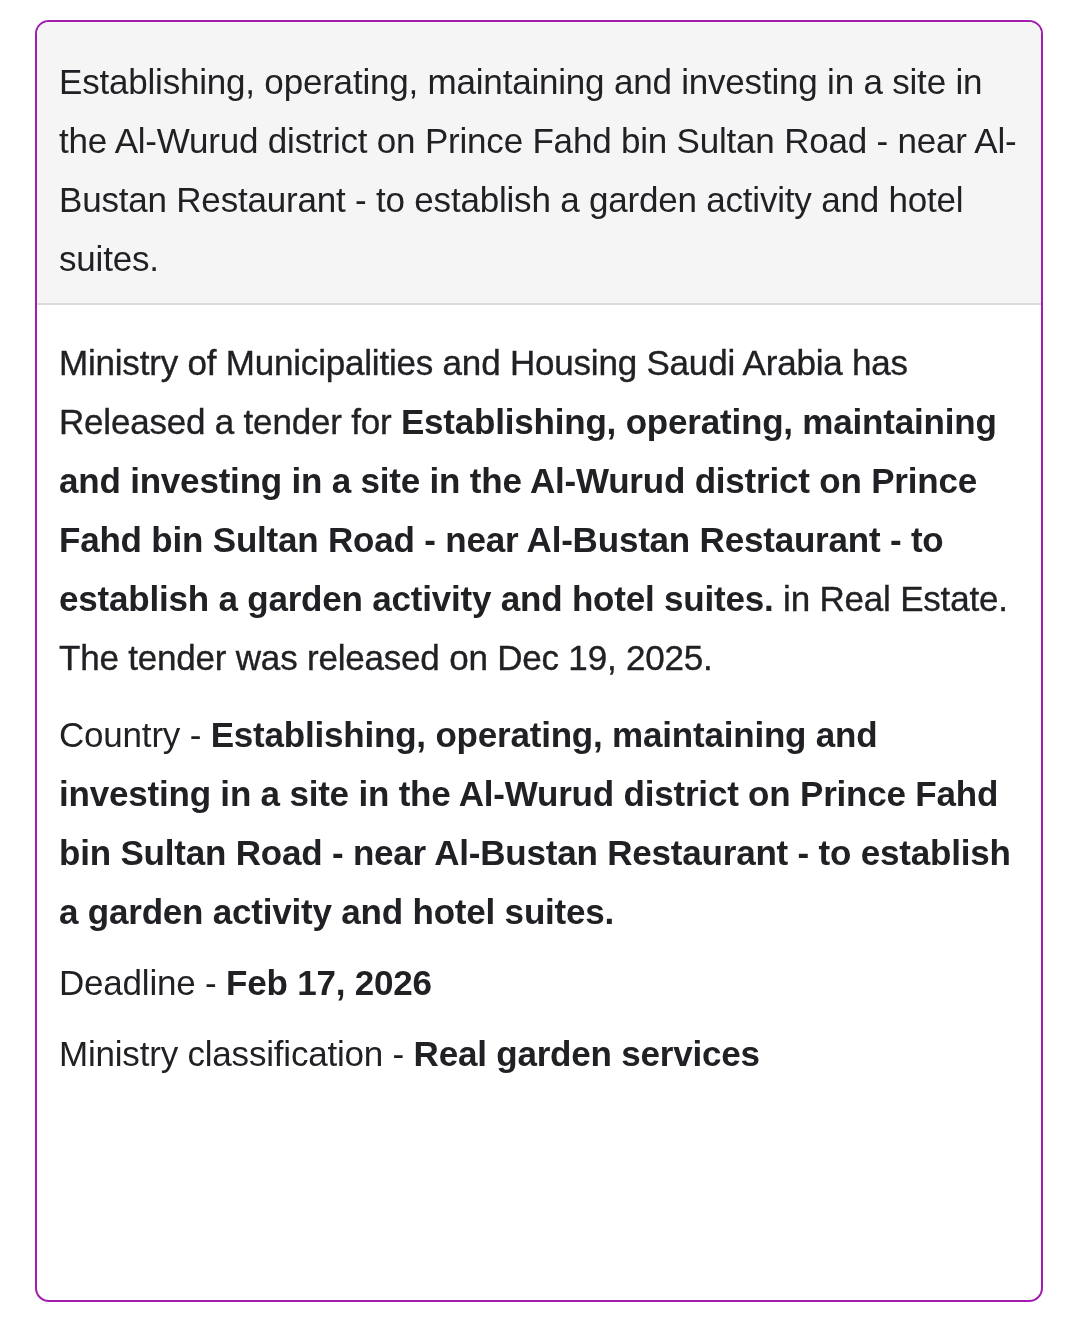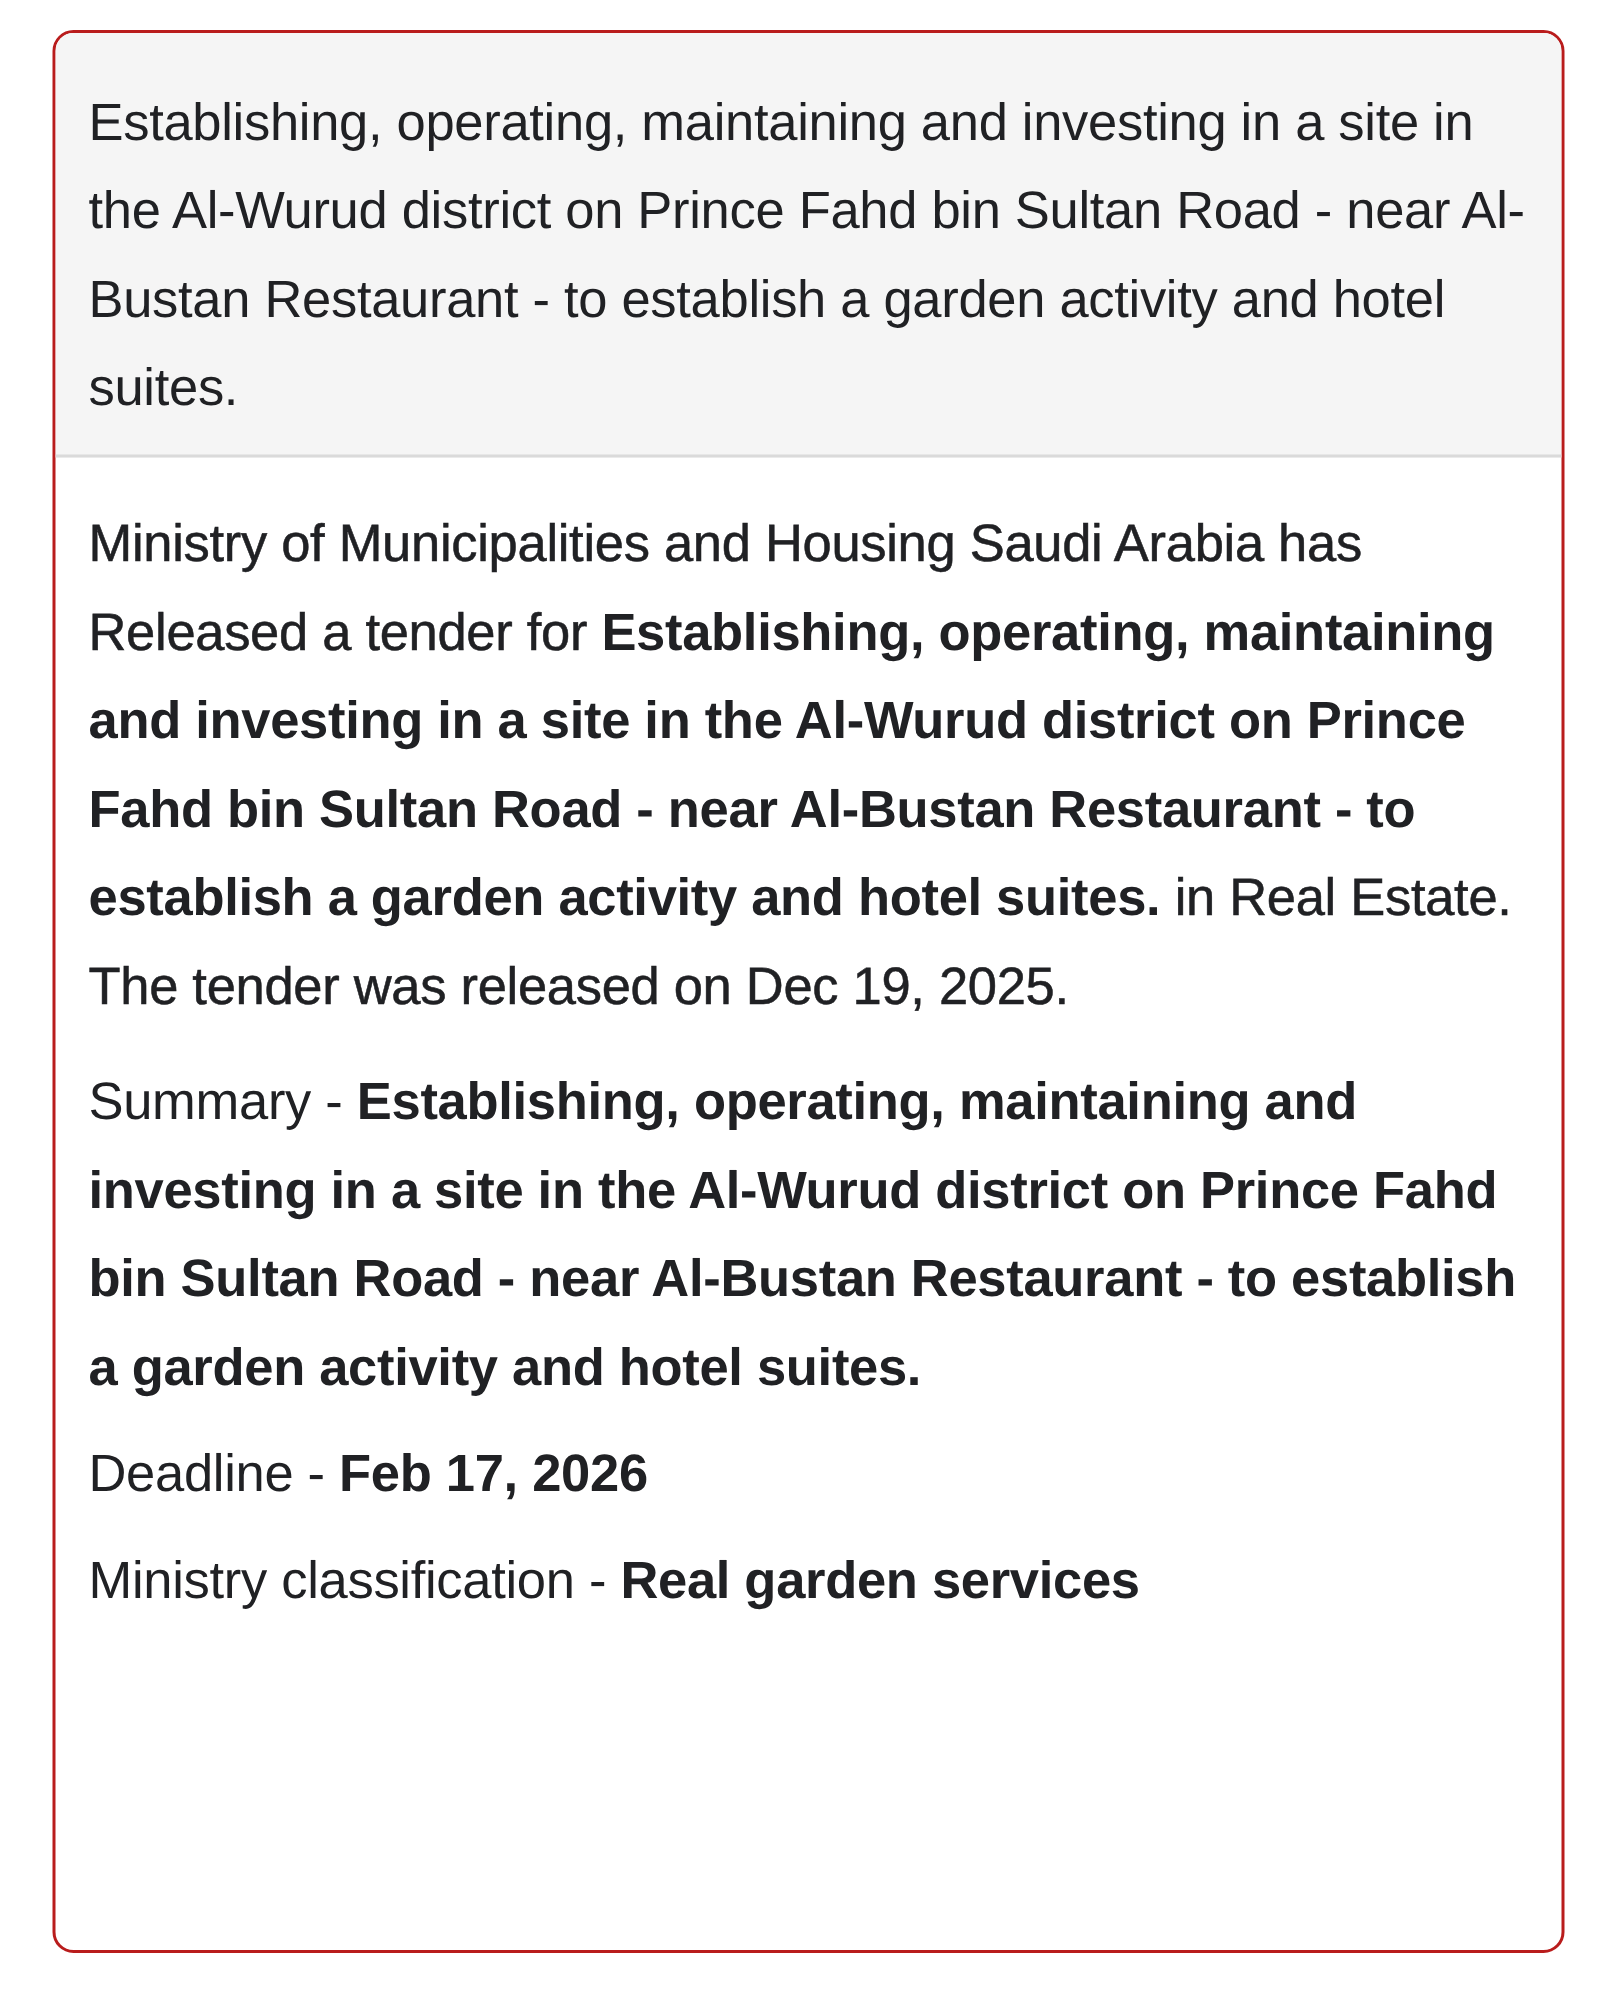--- a/index.html
+++ b/index.html
@@ -13,21 +13,21 @@
     body {
       font-family: "Liberation Sans", "DejaVu Sans", sans-serif;
       color: #202124;
     }
     .card {
       position: absolute;
       left: 35px;
       top: 20px;
       width: 1008px;
       height: 1282px;
-      border: 2px solid #b91c1c;
+      border: 2px solid #a21caf;
       border-radius: 14px;
       overflow: hidden;
       box-sizing: border-box;
       background: #ffffff;
     }
     .card-header {
       background: #f5f5f5;
       border-bottom: 2px solid #dadada;
       height: 283px;
       box-sizing: border-box;
@@ -71,20 +71,20 @@
 <body>
 
 <div class="card">
   <div class="card-header">
     <p class="title">Establishing, operating, maintaining and investing in a site in the Al-Wurud district on Prince Fahd bin Sultan Road - near Al-Bustan Restaurant - to establish a garden activity and hotel suites.</p>
   </div>
   <div class="card-body">
     <p class="intro"><span>Ministry of Municipalities and Housing Saudi Arabia has Released a tender for </span><b>Establishing, operating, maintaining and investing in a site in the Al-Wurud district on Prince Fahd bin Sultan Road - near Al-Bustan Restaurant - to establish a garden activity and hotel suites.</b><span> in Real Estate. The tender was released on Dec 19, 2025.</span></p>
 
 
-    <p class="kv"><span class="label">Summary - </span><span class="value">Establishing, operating, maintaining and investing in a site in the Al-Wurud district on Prince Fahd bin Sultan Road - near Al-Bustan Restaurant - to establish a garden activity and hotel suites.</span></p>
+    <p class="kv"><span class="label">Country - </span><span class="value">Establishing, operating, maintaining and investing in a site in the Al-Wurud district on Prince Fahd bin Sultan Road - near Al-Bustan Restaurant - to establish a garden activity and hotel suites.</span></p>
 
     <p class="kv"><span class="label">Deadline - </span><span class="value">Feb 17, 2026</span></p>
 
 
     <p class="kv"><span class="label">Ministry classification - </span><span class="value">Real garden services</span></p>
   </div>
 </div>
 
 </body></html>

